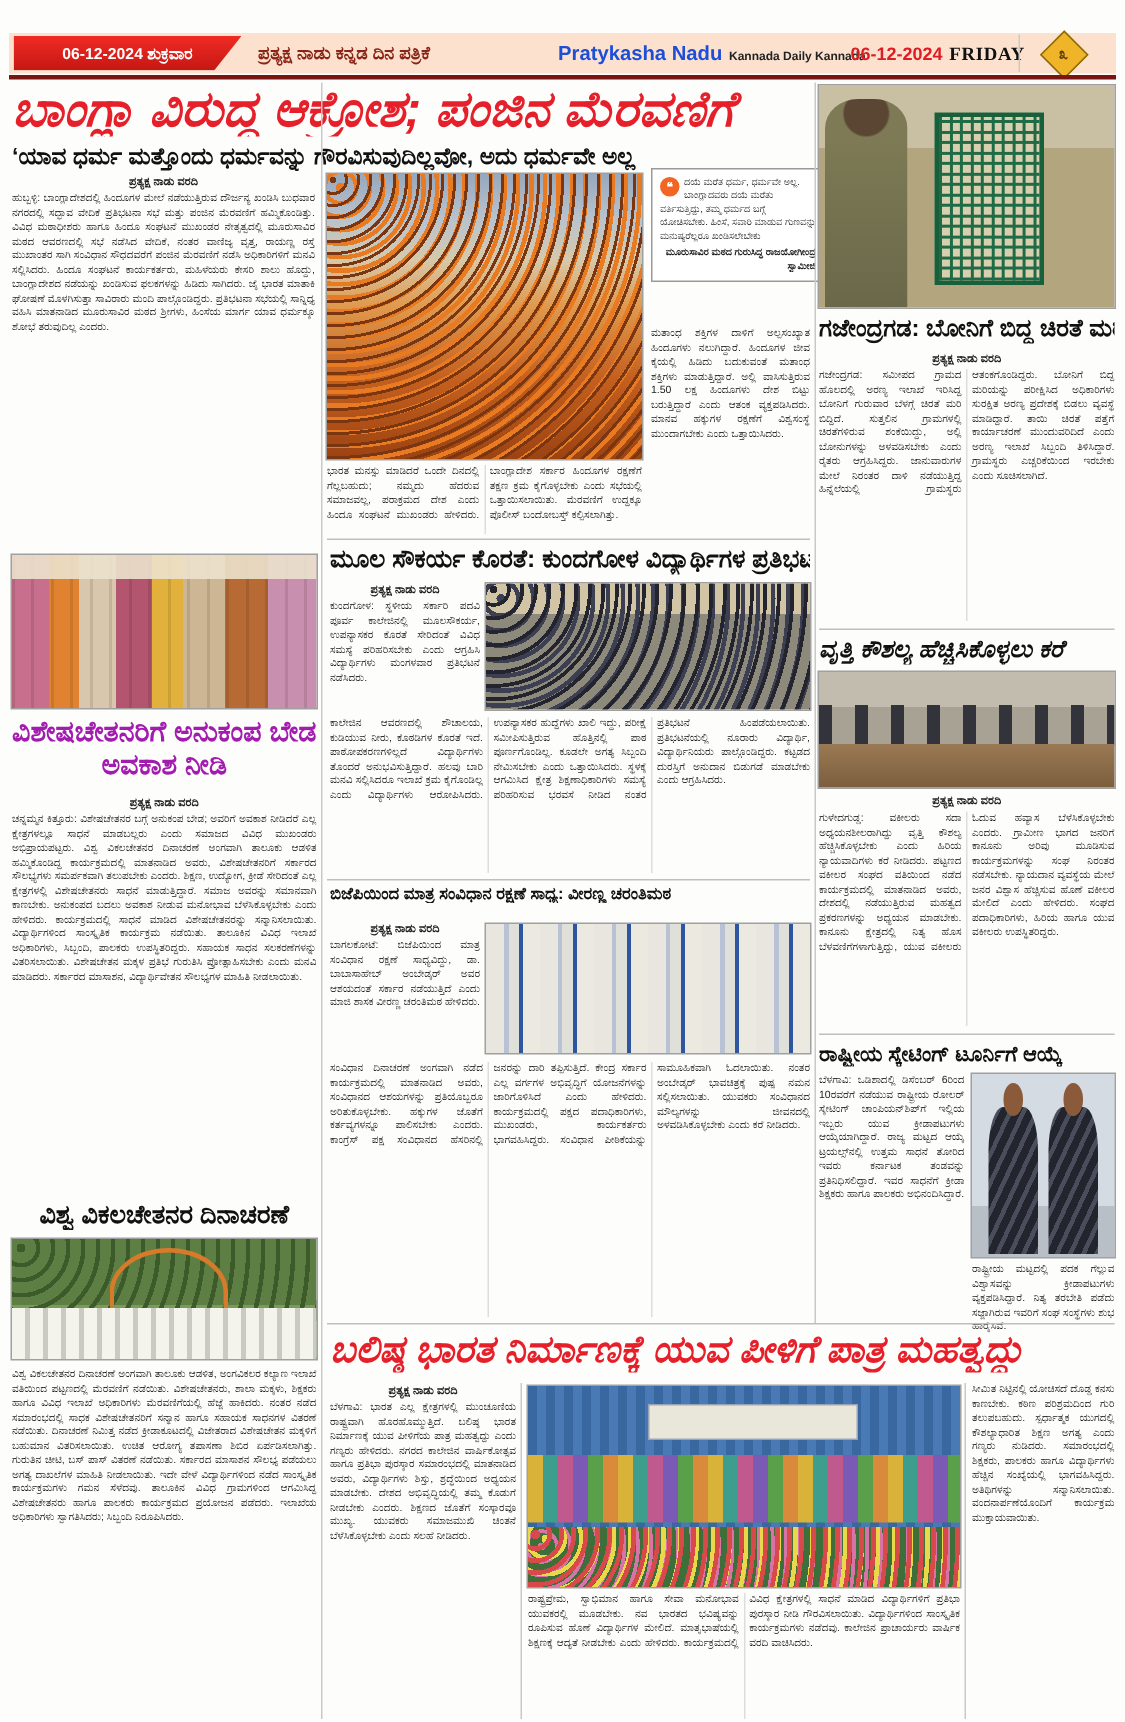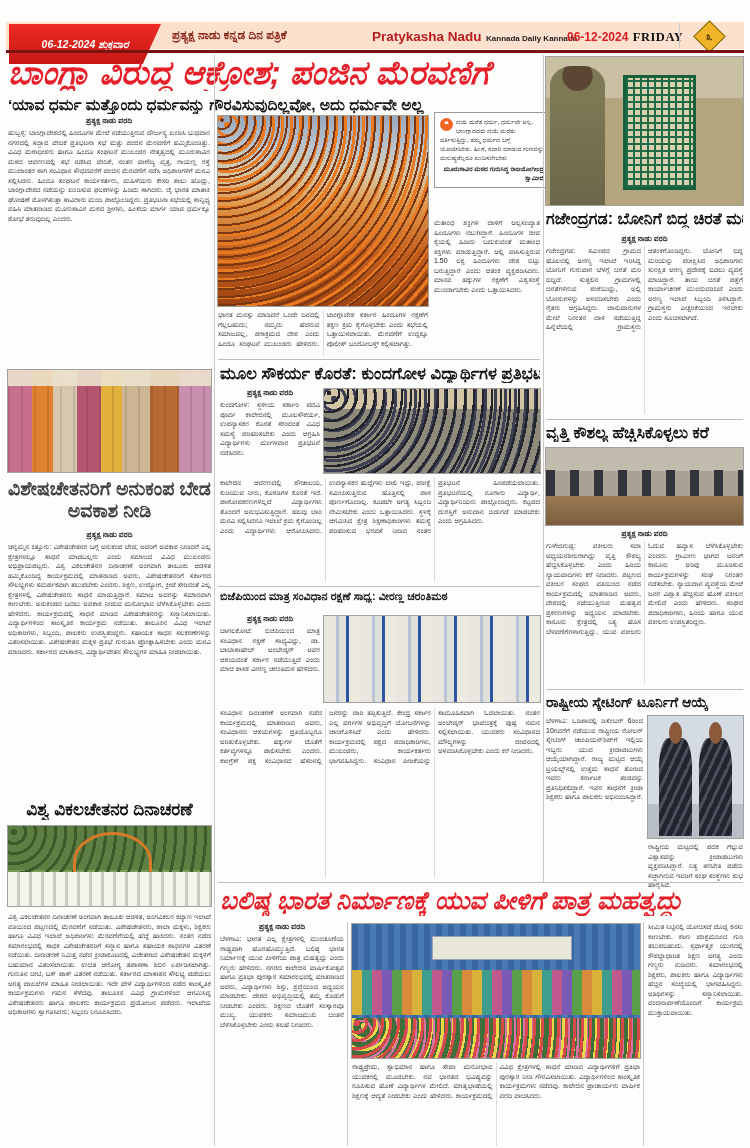--- a/index.html
+++ b/index.html
@@ -5,21 +5,21 @@
   html,body{margin:0;padding:0;}
   body{width:750px;height:1148px;position:relative;background:#fdfdfb;
        font-family:"Liberation Sans",sans-serif;color:#1b1b1b;overflow:hidden;}
   .abs{position:absolute;}
   
   .hbar{background:#fbe1ce;}
   .datebox{background:linear-gradient(#ef2b24,#c61713);color:#fff;font-weight:bold;
            font-size:10.5px;display:flex;align-items:center;justify-content:center;
            clip-path:polygon(0 0,100% 0,88% 100%,0 100%);}
   .mast-kn{font-size:12px;font-weight:bold;color:#8a2417;}
-  .mast-en{font-size:13.5px;font-weight:800;color:#b91c1c;}
+  .mast-en{font-size:13.5px;font-weight:800;color:#1d4ed8;}
   .mast-sub{font-size:8px;color:#222;font-weight:bold;}
   .date-en{font-size:12px;font-weight:bold;color:#e01b22;}
   .day-en{font-size:12.5px;color:#111;font-family:"Liberation Serif",serif;font-weight:bold;letter-spacing:.5px;}
   .diamond{width:21px;height:21px;background:#f0b429;border:1.5px solid #8a6a10;transform:rotate(45deg);
            display:flex;align-items:center;justify-content:center;}
   .diamond span{transform:rotate(-45deg);font-weight:800;font-size:11px;color:#5a3c06;}
   .rule{background:#7a1410;}
   
   .head-red{color:#e6202a;font-weight:800;white-space:nowrap;overflow:hidden;font-style:italic;}
   .head-blk{color:#111;font-weight:800;white-space:nowrap;overflow:hidden;}
@@ -84,21 +84,21 @@
       background:repeating-linear-gradient(90deg,#d9b23a 0 10px,#3e9e8e 10px 20px,#c05a8e 20px 30px,#7a5ab5 30px 40px,#5aa04a 40px 50px,#d98a3a 50px 60px);}
   .stage-flowers{position:absolute;left:0;bottom:0;width:100%;height:30%;
       background:repeating-radial-gradient(circle at 5px 5px,#d84a4a 0 3px,transparent 3px 8px),
                  repeating-radial-gradient(circle at 12px 8px,#e8d84a 0 3px,transparent 3px 11px),
                  repeating-radial-gradient(circle at 9px 13px,#d873a8 0 2.5px,transparent 2.5px 9px),#3e6e3a;}
 </style>
 </head>
 <body>
 
 <div class="abs hbar" style="left:6px;top:22px;width:738px;height:27px;"></div>
-<div class="abs datebox" style="left:9px;top:24px;width:152px;height:40px;font-style:italic;">
+<div class="abs datebox" style="left:9px;top:24px;width:152px;height:23px;">
   <span>06-12-2024 ಶುಕ್ರವಾರ</span>
 </div>
 <div class="abs mast-kn" style="left:172px;top:28px;">ಪ್ರತ್ಯಕ್ಷ ನಾಡು ಕನ್ನಡ ದಿನ ಪತ್ರಿಕೆ</div>
 <div class="abs" style="left:372px;top:27px;white-space:nowrap;">
   <span class="mast-en">Pratykasha Nadu</span>
   <span class="mast-sub">Kannada Daily Kannada</span>
 </div>
 <div class="abs" style="left:567px;top:27px;white-space:nowrap;">
   <span class="date-en">06-12-2024</span>
   <span class="day-en">FRIDAY</span>
@@ -136,41 +136,41 @@
   <div class="officer"></div>
   <div class="cage"></div>
 </div>
 <div class="abs head-blk" style="left:546px;top:210px;width:197px;font-size:16px;">ಗಜೇಂದ್ರಗಡ: ಬೋನಿಗೆ ಬಿದ್ದ ಚಿರತೆ ಮರಿ</div>
 <div class="abs" style="left:546px;top:234px;width:197px;height:182px;">
   <span class="byline">ಪ್ರತ್ಯಕ್ಷ ನಾಡು ವರದಿ</span>
   <div class="body col2" style="height:168px;">ಗಜೇಂದ್ರಗಡ: ಸಮೀಪದ ಗ್ರಾಮದ ಹೊಲದಲ್ಲಿ ಅರಣ್ಯ ಇಲಾಖೆ ಇರಿಸಿದ್ದ ಬೋನಿಗೆ ಗುರುವಾರ ಬೆಳಗ್ಗೆ ಚಿರತೆ ಮರಿ ಬಿದ್ದಿದೆ. ಸುತ್ತಲಿನ ಗ್ರಾಮಗಳಲ್ಲಿ ಚಿರತೆಗಳಿರುವ ಶಂಕೆಯಿದ್ದು, ಅಲ್ಲಿ ಬೋನುಗಳನ್ನು ಅಳವಡಿಸಬೇಕು ಎಂದು ರೈತರು ಆಗ್ರಹಿಸಿದ್ದರು. ಜಾನುವಾರುಗಳ ಮೇಲೆ ನಿರಂತರ ದಾಳಿ ನಡೆಯುತ್ತಿದ್ದ ಹಿನ್ನೆಲೆಯಲ್ಲಿ ಗ್ರಾಮಸ್ಥರು ಆತಂಕಗೊಂಡಿದ್ದರು. ಬೋನಿಗೆ ಬಿದ್ದ ಮರಿಯನ್ನು ಪರೀಕ್ಷಿಸಿದ ಅಧಿಕಾರಿಗಳು ಸುರಕ್ಷಿತ ಅರಣ್ಯ ಪ್ರದೇಶಕ್ಕೆ ಬಿಡಲು ವ್ಯವಸ್ಥೆ ಮಾಡಿದ್ದಾರೆ. ತಾಯಿ ಚಿರತೆ ಪತ್ತೆಗೆ ಕಾರ್ಯಾಚರಣೆ ಮುಂದುವರಿದಿದೆ ಎಂದು ಅರಣ್ಯ ಇಲಾಖೆ ಸಿಬ್ಬಂದಿ ತಿಳಿಸಿದ್ದಾರೆ. ಗ್ರಾಮಸ್ಥರು ಎಚ್ಚರಿಕೆಯಿಂದ ಇರಬೇಕು ಎಂದು ಸೂಚಿಸಲಾಗಿದೆ.</div>
 </div>
 
 <div class="abs sep" style="left:546px;top:419px;width:197px;height:1px;"></div>
-<div class="abs head-blk" style="left:546px;top:424px;width:197px;font-size:16px;">ವೃತ್ತಿ ಕೌಶಲ್ಯ ಹೆಚ್ಚಿಸಿಕೊಳ್ಳಲು ಕರೆ</div>
+<div class="abs head-blk" style="left:546px;top:424px;width:197px;font-size:16px;font-style:italic;">ವೃತ್ತಿ ಕೌಶಲ್ಯ ಹೆಚ್ಚಿಸಿಕೊಳ್ಳಲು ಕರೆ</div>
 <div class="abs photo ph-dais" style="left:546px;top:448px;width:197px;height:77px;">
   <div class="dais-figs"></div>
   <div class="dais-cloth"></div>
 </div>
 <div class="abs" style="left:546px;top:529px;width:197px;height:157px;">
   <span class="byline">ಪ್ರತ್ಯಕ್ಷ ನಾಡು ವರದಿ</span>
   <div class="body col2" style="height:143px;">ಗುಳೇದಗುಡ್ಡ: ವಕೀಲರು ಸದಾ ಅಧ್ಯಯನಶೀಲರಾಗಿದ್ದು ವೃತ್ತಿ ಕೌಶಲ್ಯ ಹೆಚ್ಚಿಸಿಕೊಳ್ಳಬೇಕು ಎಂದು ಹಿರಿಯ ನ್ಯಾಯವಾದಿಗಳು ಕರೆ ನೀಡಿದರು. ಪಟ್ಟಣದ ವಕೀಲರ ಸಂಘದ ವತಿಯಿಂದ ನಡೆದ ಕಾರ್ಯಕ್ರಮದಲ್ಲಿ ಮಾತನಾಡಿದ ಅವರು, ದೇಶದಲ್ಲಿ ನಡೆಯುತ್ತಿರುವ ಮಹತ್ವದ ಪ್ರಕರಣಗಳನ್ನು ಅಧ್ಯಯನ ಮಾಡಬೇಕು. ಕಾನೂನು ಕ್ಷೇತ್ರದಲ್ಲಿ ನಿತ್ಯ ಹೊಸ ಬೆಳವಣಿಗೆಗಳಾಗುತ್ತಿದ್ದು, ಯುವ ವಕೀಲರು ಓದುವ ಹವ್ಯಾಸ ಬೆಳೆಸಿಕೊಳ್ಳಬೇಕು ಎಂದರು. ಗ್ರಾಮೀಣ ಭಾಗದ ಜನರಿಗೆ ಕಾನೂನು ಅರಿವು ಮೂಡಿಸುವ ಕಾರ್ಯಕ್ರಮಗಳನ್ನು ಸಂಘ ನಿರಂತರ ನಡೆಸಬೇಕು. ನ್ಯಾಯದಾನ ವ್ಯವಸ್ಥೆಯ ಮೇಲೆ ಜನರ ವಿಶ್ವಾಸ ಹೆಚ್ಚಿಸುವ ಹೊಣೆ ವಕೀಲರ ಮೇಲಿದೆ ಎಂದು ಹೇಳಿದರು. ಸಂಘದ ಪದಾಧಿಕಾರಿಗಳು, ಹಿರಿಯ ಹಾಗೂ ಯುವ ವಕೀಲರು ಉಪಸ್ಥಿತರಿದ್ದರು.</div>
 </div>
 
 <div class="abs sep" style="left:546px;top:689px;width:197px;height:1px;"></div>
 <div class="abs head-blk" style="left:546px;top:694px;width:197px;font-size:14px;">ರಾಷ್ಟ್ರೀಯ ಸ್ಕೇಟಿಂಗ್ ಟೂರ್ನಿಗೆ ಆಯ್ಕೆ</div>
 <div class="abs body" style="left:546px;top:716px;width:97px;height:190px;">ಬೆಳಗಾವಿ: ಒಡಿಶಾದಲ್ಲಿ ಡಿಸೆಂಬರ್ 6ರಿಂದ 10ರವರೆಗೆ ನಡೆಯುವ ರಾಷ್ಟ್ರೀಯ ರೋಲರ್ ಸ್ಕೇಟಿಂಗ್ ಚಾಂಪಿಯನ್‌ಶಿಪ್‌ಗೆ ಇಲ್ಲಿಯ ಇಬ್ಬರು ಯುವ ಕ್ರೀಡಾಪಟುಗಳು ಆಯ್ಕೆಯಾಗಿದ್ದಾರೆ. ರಾಜ್ಯ ಮಟ್ಟದ ಆಯ್ಕೆ ಟ್ರಯಲ್ಸ್‌ನಲ್ಲಿ ಉತ್ತಮ ಸಾಧನೆ ತೋರಿದ ಇವರು ಕರ್ನಾಟಕ ತಂಡವನ್ನು ಪ್ರತಿನಿಧಿಸಲಿದ್ದಾರೆ. ಇವರ ಸಾಧನೆಗೆ ಕ್ರೀಡಾ ಶಿಕ್ಷಕರು ಹಾಗೂ ಪಾಲಕರು ಅಭಿನಂದಿಸಿದ್ದಾರೆ.</div>
 <div class="abs photo ph-skate" style="left:648px;top:716px;width:95px;height:122px;">
   <div class="skater" style="left:12%;"></div>
   <div class="skater" style="left:54%;"></div>
 </div>
 <div class="abs body" style="left:648px;top:842px;width:95px;height:64px;">ರಾಷ್ಟ್ರೀಯ ಮಟ್ಟದಲ್ಲಿ ಪದಕ ಗೆಲ್ಲುವ ವಿಶ್ವಾಸವನ್ನು ಕ್ರೀಡಾಪಟುಗಳು ವ್ಯಕ್ತಪಡಿಸಿದ್ದಾರೆ. ನಿತ್ಯ ತರಬೇತಿ ಪಡೆದು ಸಜ್ಜಾಗಿರುವ ಇವರಿಗೆ ಸಂಘ ಸಂಸ್ಥೆಗಳು ಶುಭ ಹಾರೈಸಿವೆ.</div>
 
 <div class="abs photo ph-felic" style="left:8px;top:370px;width:203px;height:102px;"></div>
-<div class="abs" style="left:8px;top:478px;width:203px;font-size:19px;font-weight:800;text-align:center;line-height:1.18;color:#404040;">ವಿಶೇಷಚೇತನರಿಗೆ ಅನುಕಂಪ ಬೇಡ ಅವಕಾಶ ನೀಡಿ</div>
+<div class="abs" style="left:8px;top:478px;width:203px;font-size:19px;font-weight:800;text-align:center;line-height:1.18;color:#a21caf;">ವಿಶೇಷಚೇತನರಿಗೆ ಅನುಕಂಪ ಬೇಡ ಅವಕಾಶ ನೀಡಿ</div>
 <div class="abs" style="left:8px;top:530px;width:203px;height:266px;">
   <span class="byline">ಪ್ರತ್ಯಕ್ಷ ನಾಡು ವರದಿ</span>
   <div class="body" style="height:252px;">ಚನ್ನಮ್ಮನ ಕಿತ್ತೂರು: ವಿಶೇಷಚೇತನರ ಬಗ್ಗೆ ಅನುಕಂಪ ಬೇಡ; ಅವರಿಗೆ ಅವಕಾಶ ನೀಡಿದರೆ ಎಲ್ಲ ಕ್ಷೇತ್ರಗಳಲ್ಲೂ ಸಾಧನೆ ಮಾಡಬಲ್ಲರು ಎಂದು ಸಮಾಜದ ವಿವಿಧ ಮುಖಂಡರು ಅಭಿಪ್ರಾಯಪಟ್ಟರು. ವಿಶ್ವ ವಿಕಲಚೇತನರ ದಿನಾಚರಣೆ ಅಂಗವಾಗಿ ತಾಲೂಕು ಆಡಳಿತ ಹಮ್ಮಿಕೊಂಡಿದ್ದ ಕಾರ್ಯಕ್ರಮದಲ್ಲಿ ಮಾತನಾಡಿದ ಅವರು, ವಿಶೇಷಚೇತನರಿಗೆ ಸರ್ಕಾರದ ಸೌಲಭ್ಯಗಳು ಸಮರ್ಪಕವಾಗಿ ತಲುಪಬೇಕು ಎಂದರು. ಶಿಕ್ಷಣ, ಉದ್ಯೋಗ, ಕ್ರೀಡೆ ಸೇರಿದಂತೆ ಎಲ್ಲ ಕ್ಷೇತ್ರಗಳಲ್ಲಿ ವಿಶೇಷಚೇತನರು ಸಾಧನೆ ಮಾಡುತ್ತಿದ್ದಾರೆ. ಸಮಾಜ ಅವರನ್ನು ಸಮಾನವಾಗಿ ಕಾಣಬೇಕು. ಅನುಕಂಪದ ಬದಲು ಅವಕಾಶ ನೀಡುವ ಮನೋಭಾವ ಬೆಳೆಸಿಕೊಳ್ಳಬೇಕು ಎಂದು ಹೇಳಿದರು. ಕಾರ್ಯಕ್ರಮದಲ್ಲಿ ಸಾಧನೆ ಮಾಡಿದ ವಿಶೇಷಚೇತನರನ್ನು ಸನ್ಮಾನಿಸಲಾಯಿತು. ವಿದ್ಯಾರ್ಥಿಗಳಿಂದ ಸಾಂಸ್ಕೃತಿಕ ಕಾರ್ಯಕ್ರಮ ನಡೆಯಿತು. ತಾಲೂಕಿನ ವಿವಿಧ ಇಲಾಖೆ ಅಧಿಕಾರಿಗಳು, ಸಿಬ್ಬಂದಿ, ಪಾಲಕರು ಉಪಸ್ಥಿತರಿದ್ದರು. ಸಹಾಯಕ ಸಾಧನ ಸಲಕರಣೆಗಳನ್ನು ವಿತರಿಸಲಾಯಿತು. ವಿಶೇಷಚೇತನ ಮಕ್ಕಳ ಪ್ರತಿಭೆ ಗುರುತಿಸಿ ಪ್ರೋತ್ಸಾಹಿಸಬೇಕು ಎಂದು ಮನವಿ ಮಾಡಿದರು. ಸರ್ಕಾರದ ಮಾಸಾಶನ, ವಿದ್ಯಾರ್ಥಿವೇತನ ಸೌಲಭ್ಯಗಳ ಮಾಹಿತಿ ನೀಡಲಾಯಿತು.</div>
 </div>
 <div class="abs head-blk" style="left:8px;top:800px;width:203px;font-size:17px;text-align:center;">ವಿಶ್ವ ವಿಕಲಚೇತನರ ದಿನಾಚರಣೆ</div>
 <div class="abs photo ph-disab" style="left:8px;top:826px;width:203px;height:80px;">
   <div class="disab-arch"></div>
   <div class="disab-row"></div>
 </div>
 <div class="abs body" style="left:8px;top:912px;width:203px;height:232px;">ವಿಶ್ವ ವಿಕಲಚೇತನರ ದಿನಾಚರಣೆ ಅಂಗವಾಗಿ ತಾಲೂಕು ಆಡಳಿತ, ಅಂಗವಿಕಲರ ಕಲ್ಯಾಣ ಇಲಾಖೆ ವತಿಯಿಂದ ಪಟ್ಟಣದಲ್ಲಿ ಮೆರವಣಿಗೆ ನಡೆಯಿತು. ವಿಶೇಷಚೇತನರು, ಶಾಲಾ ಮಕ್ಕಳು, ಶಿಕ್ಷಕರು ಹಾಗೂ ವಿವಿಧ ಇಲಾಖೆ ಅಧಿಕಾರಿಗಳು ಮೆರವಣಿಗೆಯಲ್ಲಿ ಹೆಜ್ಜೆ ಹಾಕಿದರು. ನಂತರ ನಡೆದ ಸಮಾರಂಭದಲ್ಲಿ ಸಾಧಕ ವಿಶೇಷಚೇತನರಿಗೆ ಸನ್ಮಾನ ಹಾಗೂ ಸಹಾಯಕ ಸಾಧನಗಳ ವಿತರಣೆ ನಡೆಯಿತು. ದಿನಾಚರಣೆ ನಿಮಿತ್ತ ನಡೆದ ಕ್ರೀಡಾಕೂಟದಲ್ಲಿ ವಿಜೇತರಾದ ವಿಶೇಷಚೇತನ ಮಕ್ಕಳಿಗೆ ಬಹುಮಾನ ವಿತರಿಸಲಾಯಿತು. ಉಚಿತ ಆರೋಗ್ಯ ತಪಾಸಣಾ ಶಿಬಿರ ಏರ್ಪಡಿಸಲಾಗಿತ್ತು. ಗುರುತಿನ ಚೀಟಿ, ಬಸ್ ಪಾಸ್ ವಿತರಣೆ ನಡೆಯಿತು. ಸರ್ಕಾರದ ಮಾಸಾಶನ ಸೌಲಭ್ಯ ಪಡೆಯಲು ಅಗತ್ಯ ದಾಖಲೆಗಳ ಮಾಹಿತಿ ನೀಡಲಾಯಿತು. ಇದೇ ವೇಳೆ ವಿದ್ಯಾರ್ಥಿಗಳಿಂದ ನಡೆದ ಸಾಂಸ್ಕೃತಿಕ ಕಾರ್ಯಕ್ರಮಗಳು ಗಮನ ಸೆಳೆದವು. ತಾಲೂಕಿನ ವಿವಿಧ ಗ್ರಾಮಗಳಿಂದ ಆಗಮಿಸಿದ್ದ ವಿಶೇಷಚೇತನರು ಹಾಗೂ ಪಾಲಕರು ಕಾರ್ಯಕ್ರಮದ ಪ್ರಯೋಜನ ಪಡೆದರು. ಇಲಾಖೆಯ ಅಧಿಕಾರಿಗಳು ಸ್ವಾಗತಿಸಿದರು; ಸಿಬ್ಬಂದಿ ನಿರೂಪಿಸಿದರು.</div>

